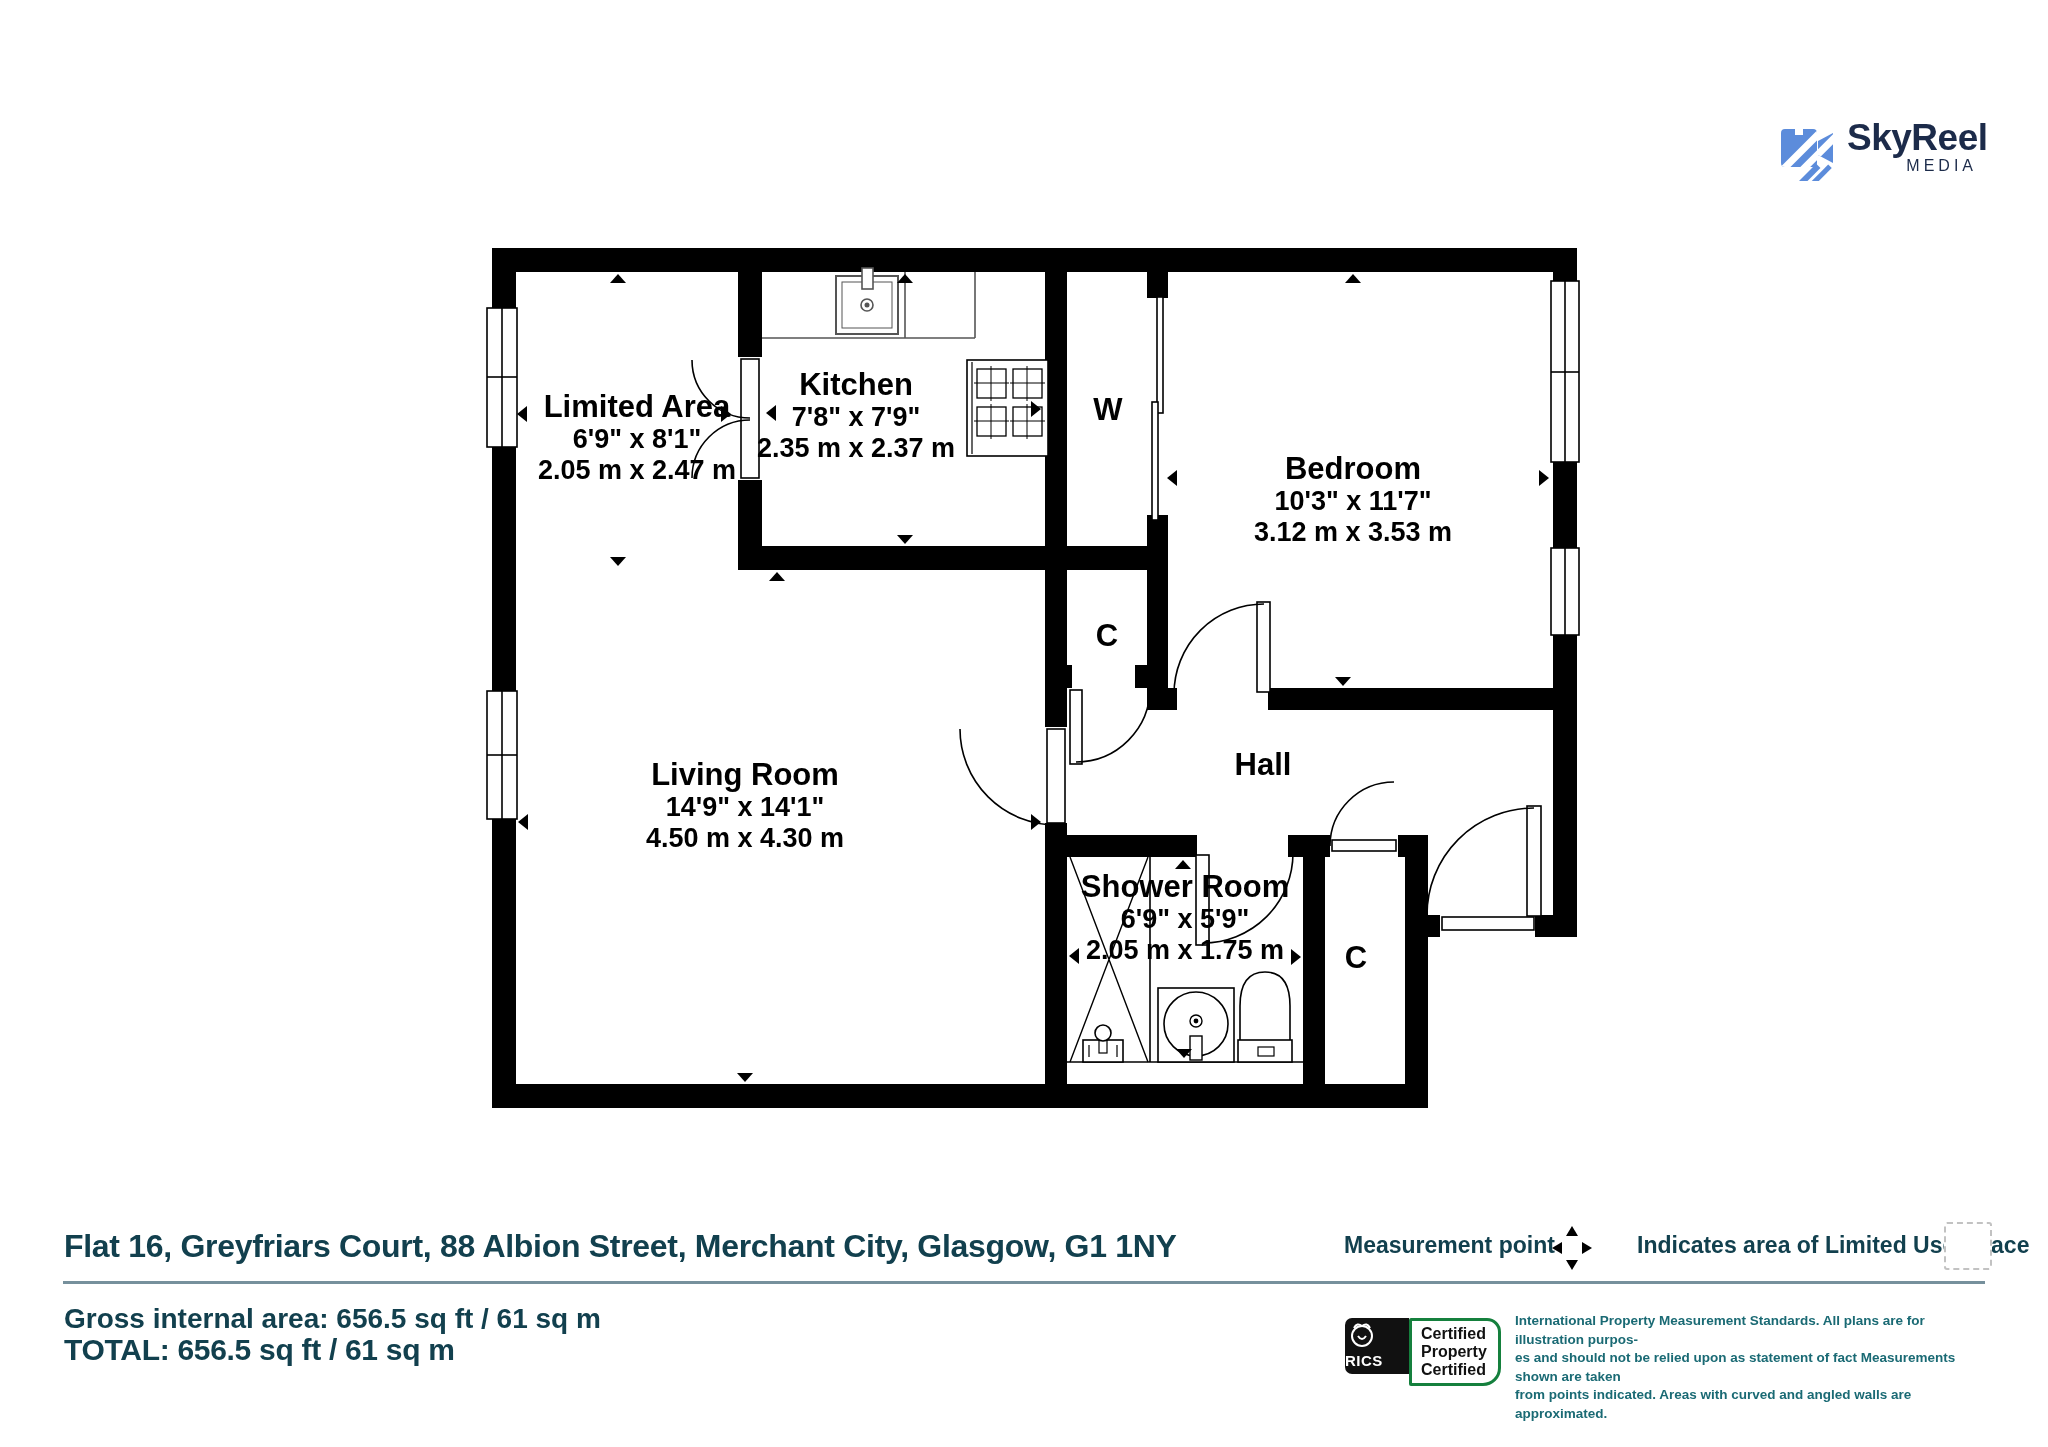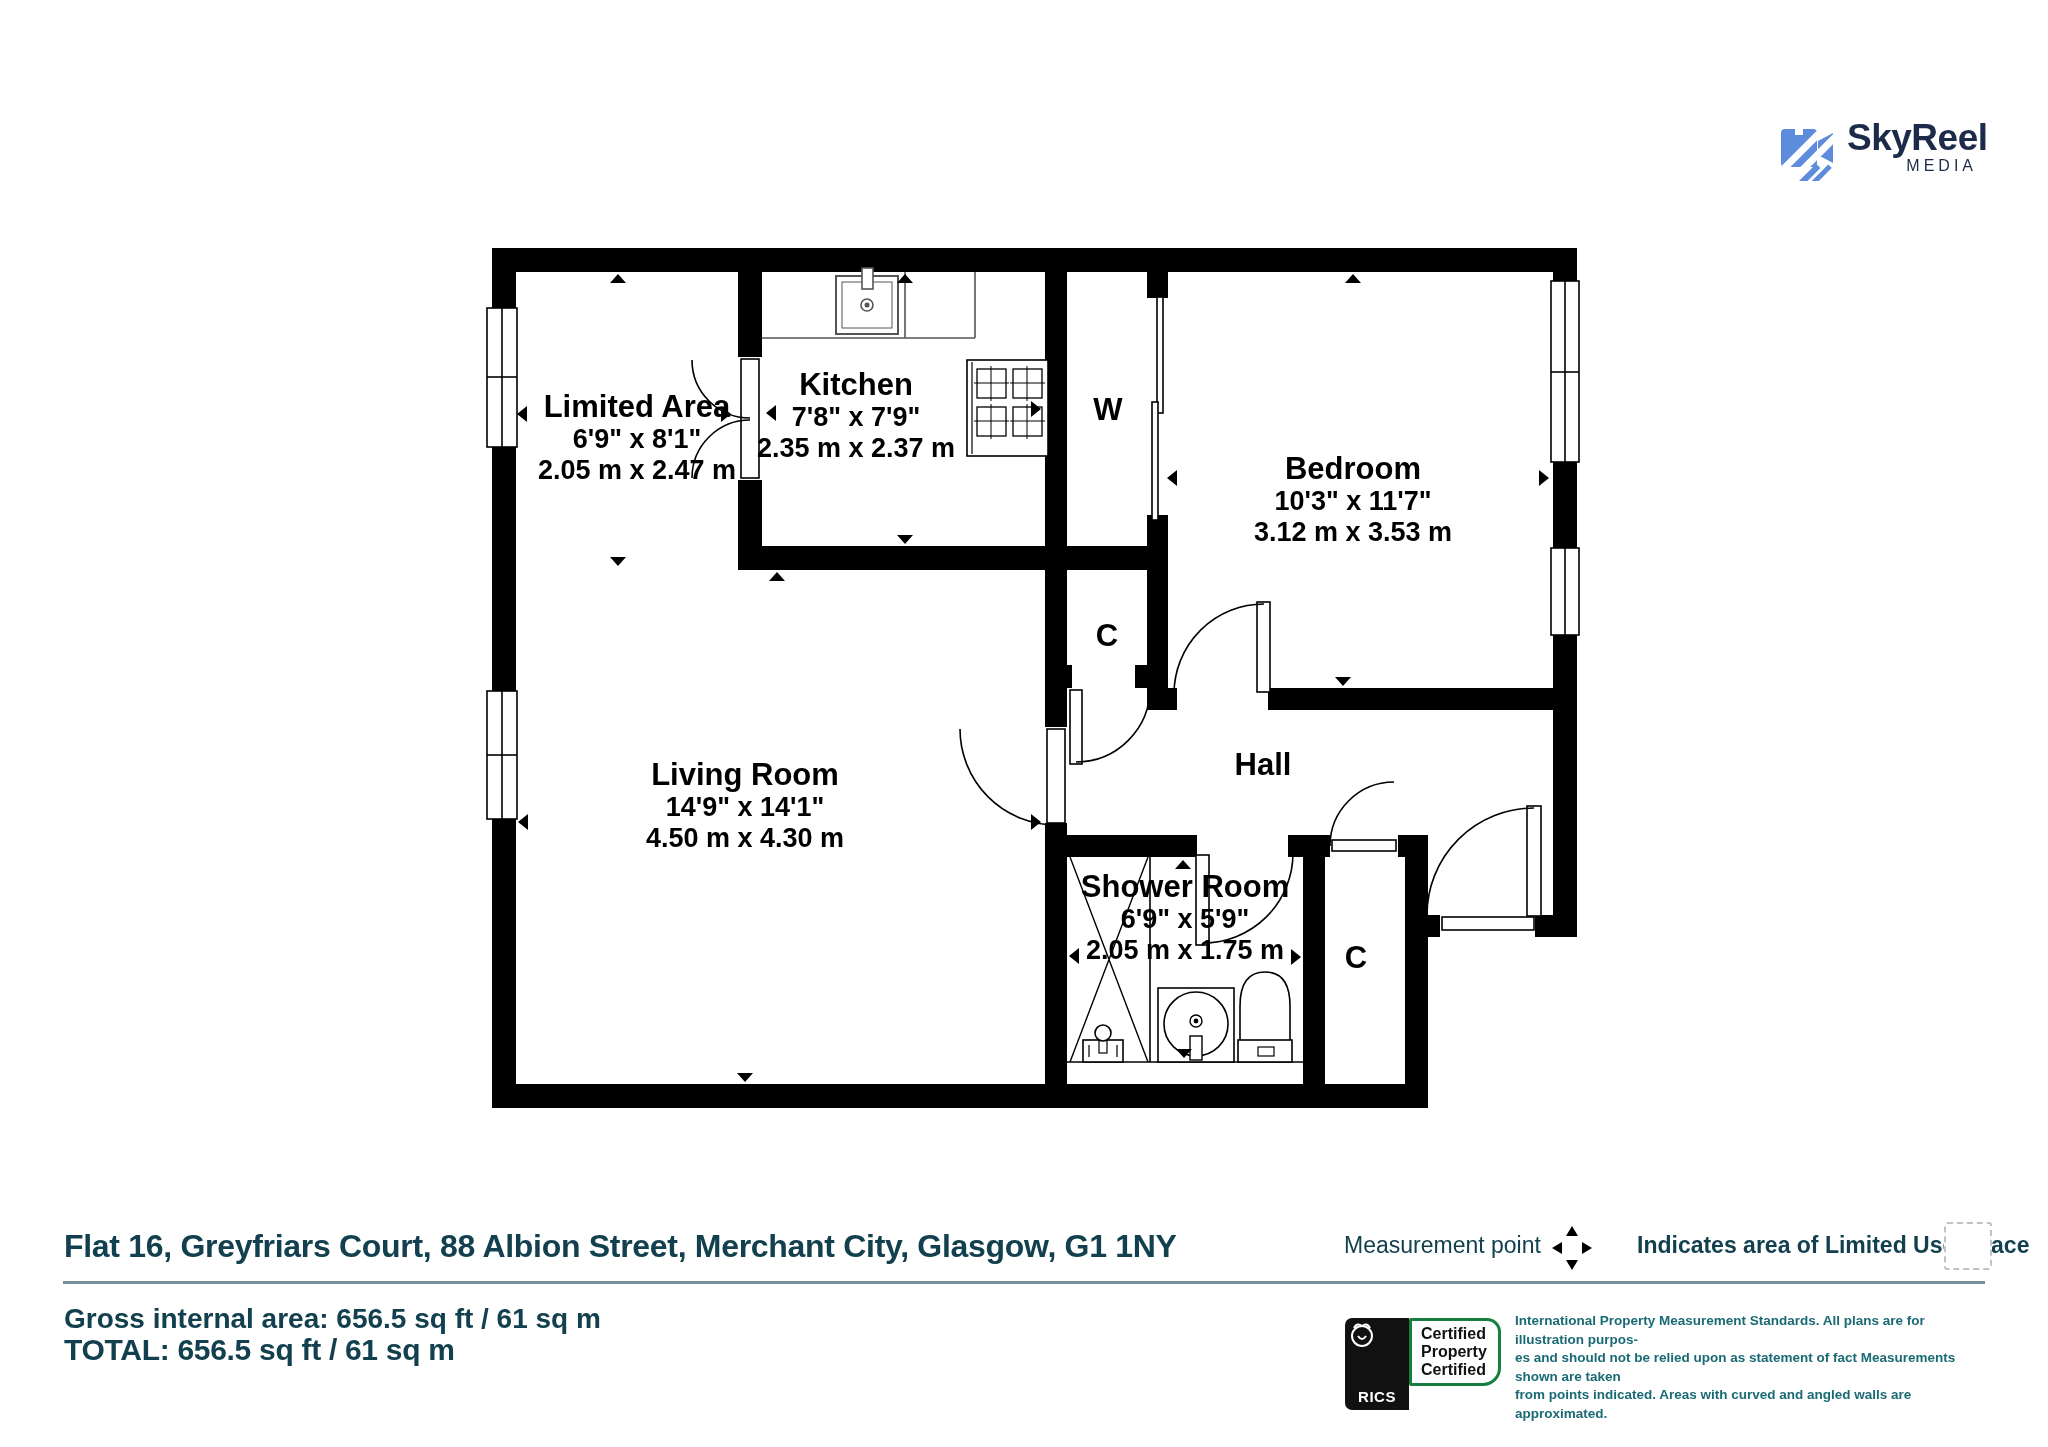--- a/index.html
+++ b/index.html
@@ -19,31 +19,31 @@
 
   
   .room-label{position:absolute;transform:translateX(-50%);text-align:center;color:#000;white-space:nowrap;}
   .room-name{font-size:31px;font-weight:bold;line-height:34px;}
   .room-dim{font-size:27px;font-weight:bold;line-height:31px;}
   .room-letter{font-size:31px;font-weight:bold;}
 
   
   .teal{color:#12404e;}
   #address{left:64px;top:1228px;font-size:32px;font-weight:bold;letter-spacing:-0.3px;}
-  #legend-measure-label{left:1344px;top:1232px;font-size:23px;font-weight:normal;}
+  #legend-measure-label{left:1344px;top:1232px;font-size:23px;font-weight:bold;}
   #legend-limited-label{left:1637px;top:1232px;font-size:23px;font-weight:bold;}
   #legend-limited-box{left:1944px;top:1222px;width:44px;height:44px;
     border:2px dashed #c2c2c2;border-radius:3px;background:#fff;}
   #footer-rule{left:63px;top:1281px;width:1922px;height:2.5px;background:#76909c;}
   #gross-area{left:64px;top:1303px;font-size:28px;font-weight:bold;}
   #total-area{left:64px;top:1333px;font-size:30px;font-weight:800;letter-spacing:-0.3px;}
 
   #rics-badge{left:1345px;top:1318px;width:158px;height:72px;}
-  #rics-black{position:absolute;left:0;top:0;width:64px;height:92px;background:#111;
-    border-radius:7px 0 0 7px;display:flex;flex-direction:column;align-items:center;justify-content:flex-end;}
+  #rics-black{position:absolute;left:0;top:0;width:64px;height:56px;background:#111;
+    border-radius:7px 0 0 7px;display:flex;flex-direction:column;justify-content:flex-end;}
   #rics-brand{color:#fff;font-size:15px;font-weight:bold;letter-spacing:0.5px;margin-bottom:5px;}
   #rics-white{position:absolute;left:64px;top:0;width:92px;height:68px;background:#fff;
     border:3px solid #15803d;border-radius:2px 14px 18px 2px;box-sizing:border-box;
     display:flex;flex-direction:column;justify-content:center;padding-left:9px;}
   .rics-line{font-size:16px;font-weight:bold;color:#111;line-height:18px;}
 
   #disclaimer{left:1515px;top:1312px;width:480px;color:#1a6a74;
     font-size:13.5px;font-weight:bold;line-height:18.5px;}
 
   svg{position:absolute;left:0;top:0;}

